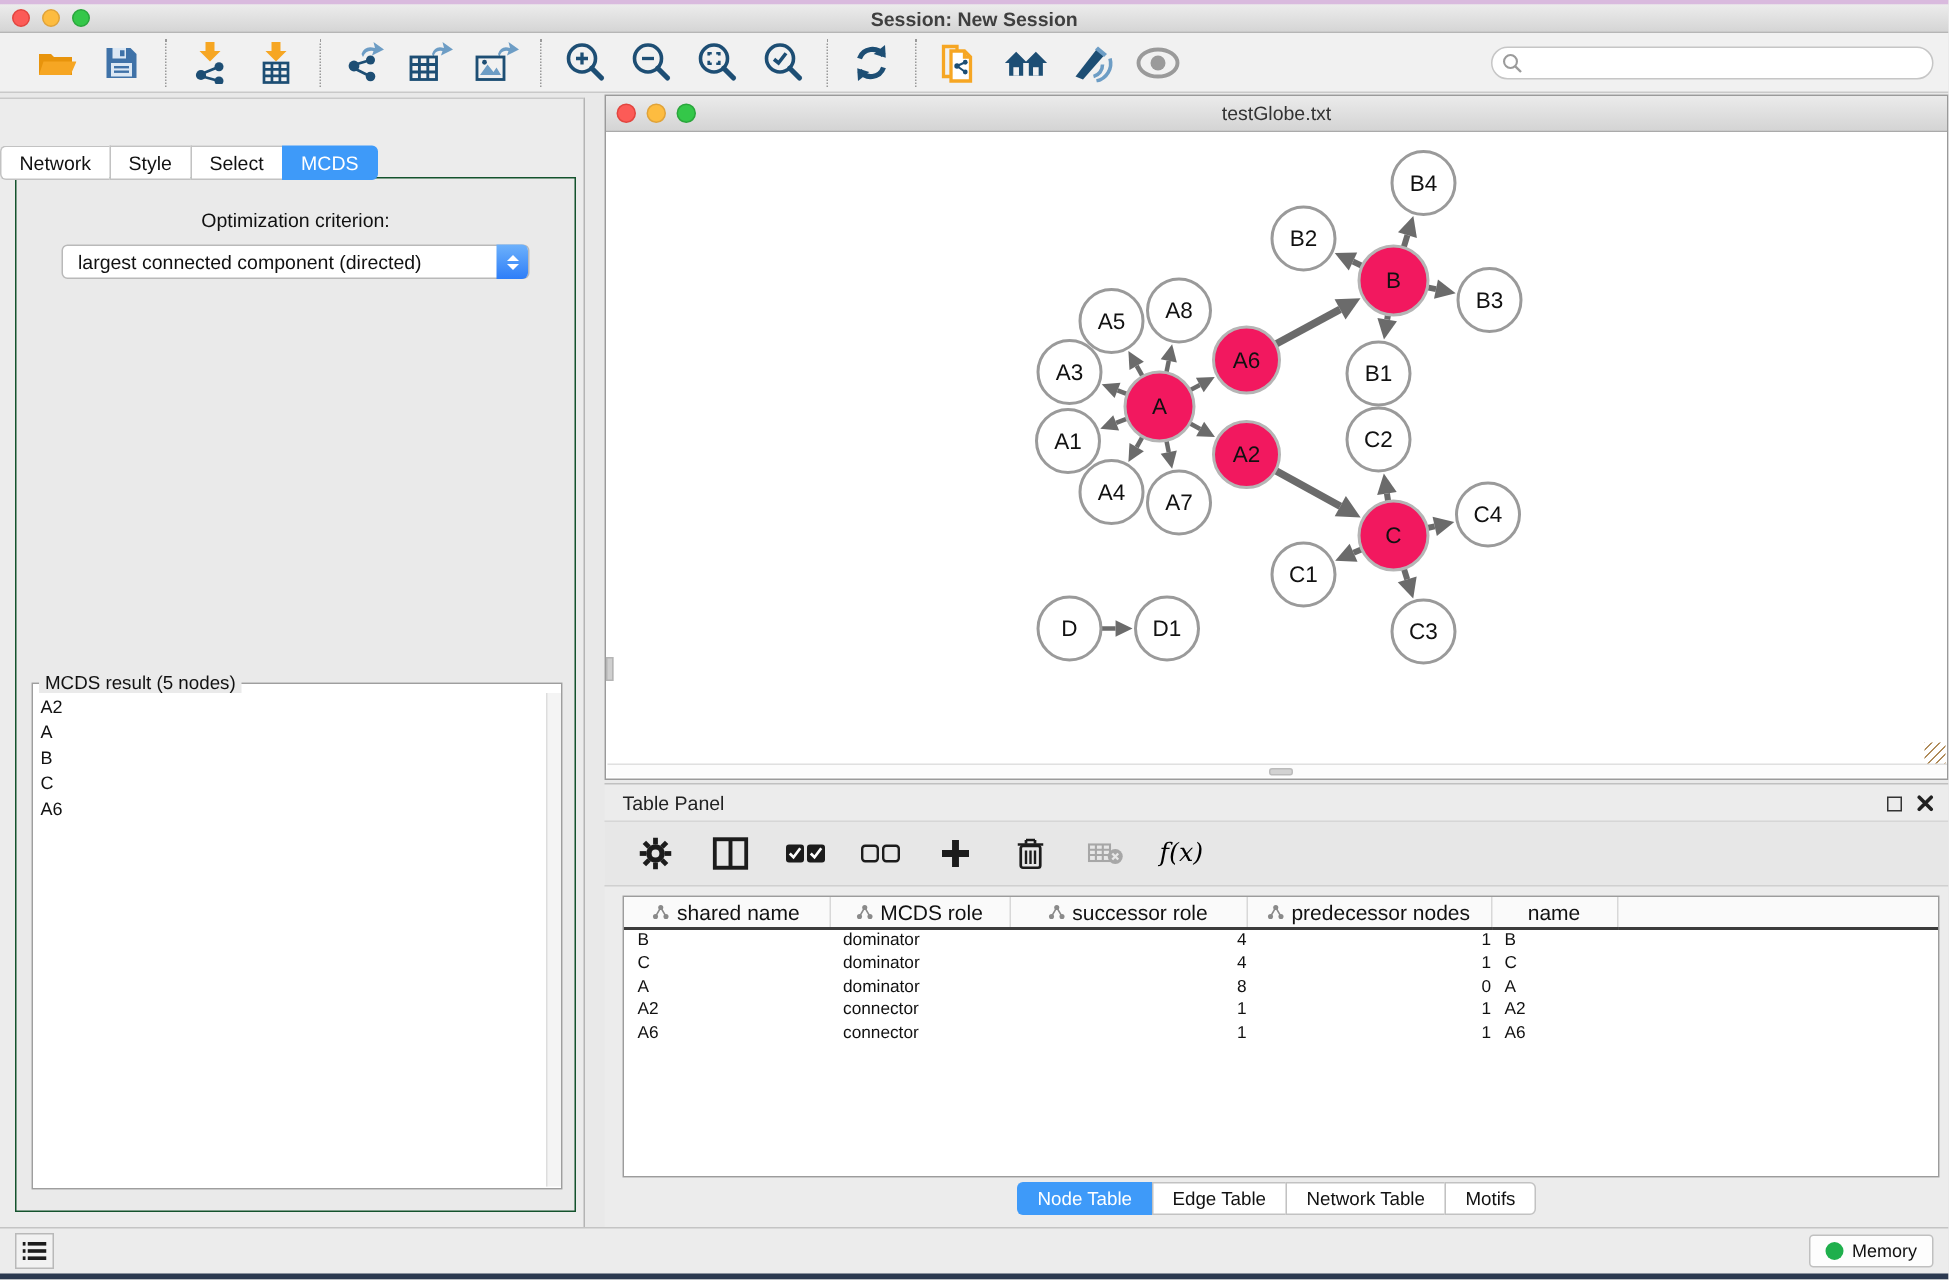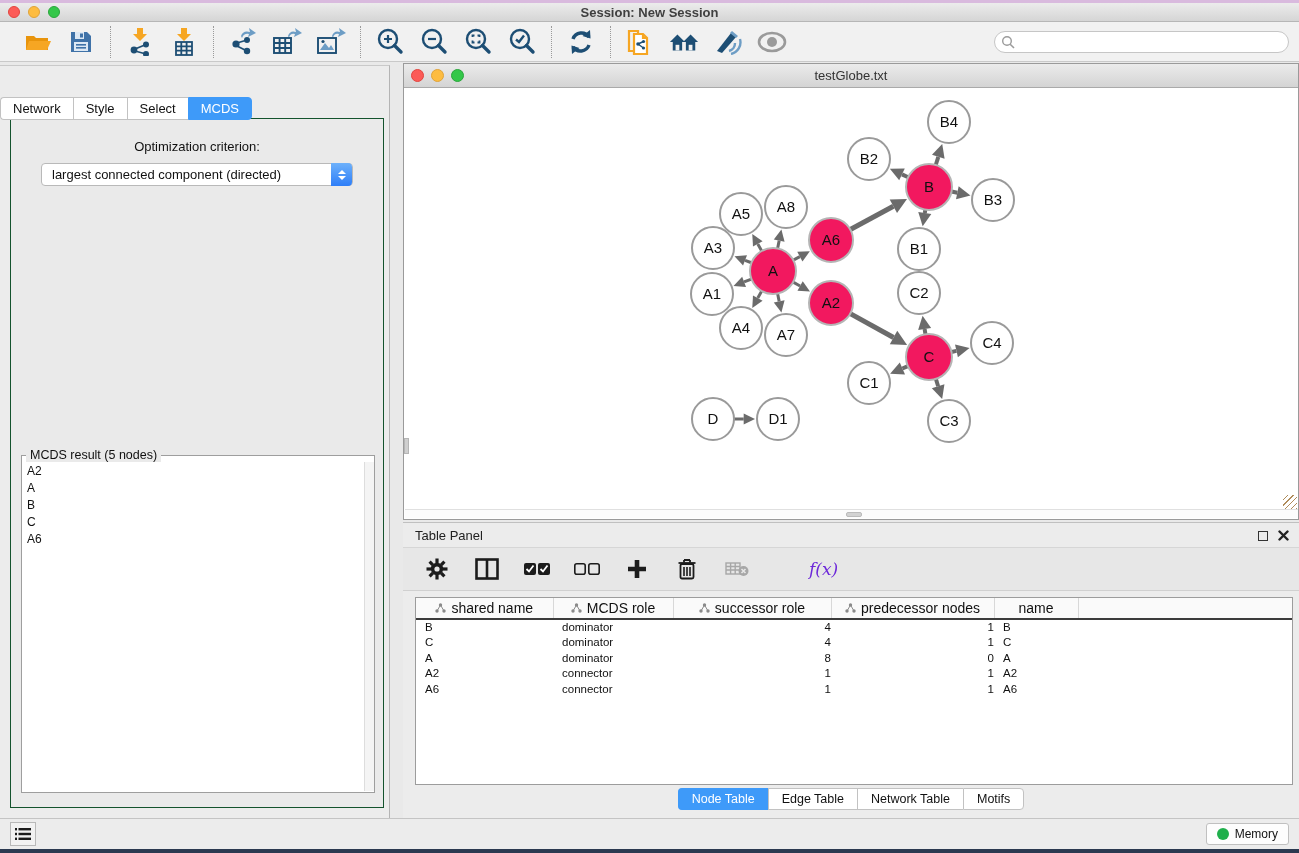--- a/index.html
+++ b/index.html
@@ -68,21 +68,21 @@
   #net-grip { position:absolute; right:1px; bottom:10px; width:14px; height:14px;
     background:repeating-linear-gradient(135deg, transparent 0 3px, #b08c5a 3px 4px); }
 
   
   #table-panel { left:403px; top:522px; width:896px; height:296px; background:#ececec; border-top:1px solid #c0c0c0; }
   #tp-header { position:relative; height:24px; display:flex; align-items:center; }
   #tp-header .ptitle { font-size:13px; color:#222; margin-left:12px; }
   #tp-toolbar { height:44px; background:#e7e7e7; border-top:1px solid #d6d6d6; border-bottom:1px solid #d0d0d0;
     display:flex; align-items:center; gap:22px; padding-left:20px; }
   .tp-btn { background:none; border:none; cursor:pointer; display:flex; align-items:center; justify-content:center; width:28px; height:28px;}
-  .fx-label { font-size:17px; color:#6d28d9; font-family:"DejaVu Serif", serif; font-style:italic;margin-left:36px; }
+  .fx-label { font-size:17px; color:#000000; font-family:"DejaVu Serif", serif; font-style:italic; }
   #data-table-wrap { position:absolute; left:12px; top:74px; width:878px; height:188px; background:#fff; border:1px solid #9c9c9c; overflow:hidden;}
   table.dt { border-collapse:collapse; table-layout:fixed; width:100%; }
   table.dt th { font-weight:normal; font-size:14px; color:#111; background:#fafafa; height:21px;
     border-bottom:2px solid #3c3c3c; border-left:1px solid #d8d8d8; padding:0; }
   table.dt th:first-child { border-left:none; }
   .th-inner { display:flex; align-items:center; justify-content:center; gap:5px; }
   table.dt td { font-size:11.5px; color:#111; height:15.5px; padding:0 0 0 9px; white-space:nowrap; overflow:hidden;}
   td.num { text-align:right; padding-right:14px; }
   #tp-tabs { position:absolute; left:0; bottom:8px; width:100%; display:flex; justify-content:center; }
   .tp-tab { font-size:12.5px; padding:3px 13px; background:#fff; border:1px solid #c2c2c2; border-right:none; color:#111; cursor:pointer;}

